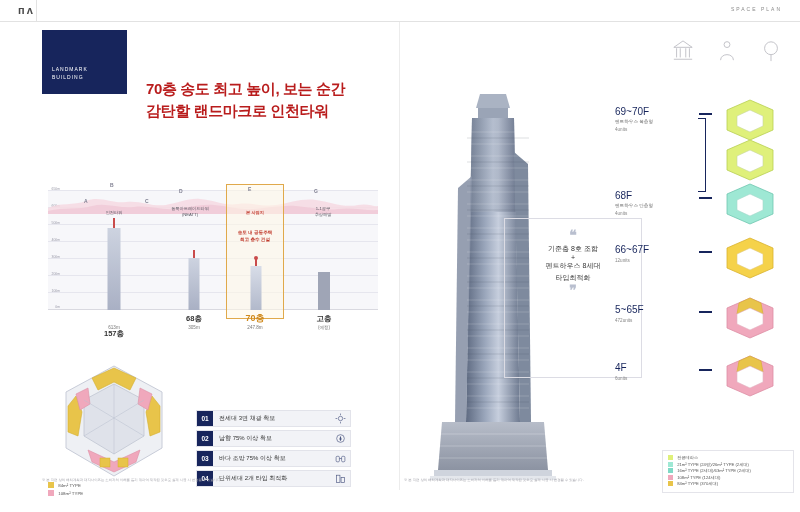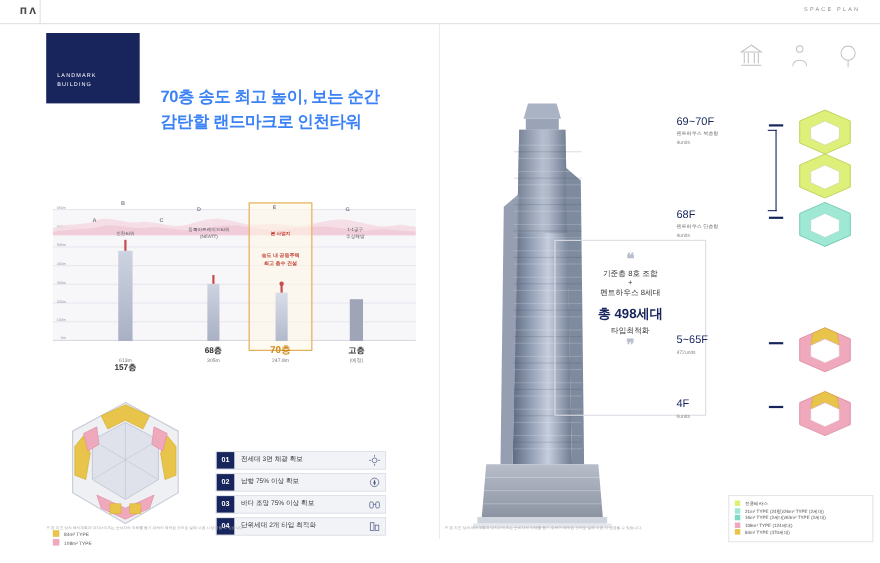--- a/index.html
+++ b/index.html
@@ -21,21 +21,21 @@
   .spine { position:absolute; left:399px; top:22px; width:1px; height:468px; background:#ececec; }
 
   
   .left { position:absolute; left:0; top:22px; width:399px; height:468px; }
 
   .navy-box { position:absolute; left:42px; top:8px; width:85px; height:64px; background:#17255c; }
   .navy-box .nb-t1 { position:absolute; left:10px; top:36px; font-size:5px; color:#ffffff; letter-spacing:1px; }
   .navy-box .nb-t2 { position:absolute; left:10px; top:44px; font-size:5px; color:#ffffff; letter-spacing:1px; }
 
   .headline { position:absolute; left:146px; top:56px; width:240px; }
-  .headline .h1 { font-size:15px; font-weight:bold; color:#3b82f6; line-height:1.45; letter-spacing:-0.4px;}
+  .headline .h1 { font-size:15px; font-weight:bold; color:#b91c1c; line-height:1.45; letter-spacing:-0.4px;}
 
   
   .chart-wrap { position:absolute; left:48px; top:140px; width:330px; height:195px; }
   .chart-bg { position:absolute; left:0; top:28px; width:330px; height:120px; background:#f7f7fa; border-bottom:1px solid #d9d9e0;}
   .gridline { position:absolute; left:0; width:330px; height:1px; background:#e6e6ee; }
   .ytick { position:absolute; left:-2px; font-size:3.4px; color:#9a9aa8; width:14px; text-align:right;}
   .skyline { position:absolute; left:0; top:30px; width:330px; height:22px; }
 
   .bldg { position:absolute; bottom:0; }
   .bldg .body { position:absolute; bottom:0; left:50%; transform:translateX(-50%); background:#b9bfcf; }
@@ -385,21 +385,20 @@
         <rect x="2" y="384" width="126" height="4" fill="#e4e7ec"></rect>
       </svg>
     </div>
 
     <div class="quote-frame"></div>
     <div class="quote-box">
       <div class="quote-mark">❝</div>
       <div class="q-l1">기준층 8호 조합</div>
       <div class="q-plus">+</div>
       <div class="q-l2">펜트하우스 8세대</div>
-      <div class="q-total">총 498세대</div>
       <div class="q-sub">타입최적화</div>
       <div class="quote-mark" style="margin-top:2px;">❞</div>
     </div>
 
     <div class="bracket"></div>
 
     <div class="floor-row" style="top:84px;">
       <div class="fr-label">69~70F</div>
       <div class="fr-sub">펜트하우스 복층형</div>
       <div class="fr-units">4units</div>
@@ -421,20 +420,29 @@
       <div class="fr-label">68F</div>
       <div class="fr-sub">펜트하우스 단층형</div>
       <div class="fr-units">4units</div>
       <div class="fr-dash"></div>
       <svg class="fr-plan" viewBox="0 0 62 44">
         <polygon points="31,2 54,12 54,32 31,42 8,32 8,12" fill="#9ee8d4" stroke="#6fc6b0" stroke-width="0.8"></polygon>
         <polygon points="31,12 44,18 44,28 31,34 18,28 18,18" fill="#ffffff" stroke="#a6d6cb" stroke-width="0.6"></polygon>
       </svg>
     </div>
 
+    <div class="floor-row" style="top:222px;">
+      <div class="fr-label">66~67F</div>
+      <div class="fr-units" style="top:14px;">12units</div>
+      <div class="fr-dash"></div>
+      <svg class="fr-plan" viewBox="0 0 62 44">
+        <polygon points="31,2 54,12 54,32 31,42 8,32 8,12" fill="#f5d24a" stroke="#d9b22e" stroke-width="0.8"></polygon>
+        <polygon points="31,12 44,18 44,28 31,34 18,28 18,18" fill="#ffffff" stroke="#e0c97d" stroke-width="0.6"></polygon>
+      </svg>
+    </div>
 
     <div class="floor-row" style="top:282px;">
       <div class="fr-label">5~65F</div>
       <div class="fr-units" style="top:14px;">472units</div>
       <div class="fr-dash"></div>
       <svg class="fr-plan" viewBox="0 0 62 44">
         <polygon points="31,2 54,12 54,32 31,42 8,32 8,12" fill="#f0a8bc" stroke="#dd8ea4" stroke-width="0.8"></polygon>
         <polygon points="31,2 42,7 44,18 31,12 18,18 20,7" fill="#e8c44a" stroke="#d4ae2e" stroke-width="0.6"></polygon>
         <polygon points="31,12 44,18 44,28 31,34 18,28 18,18" fill="#ffffff" stroke="#e2b6c2" stroke-width="0.6"></polygon>
       </svg>

